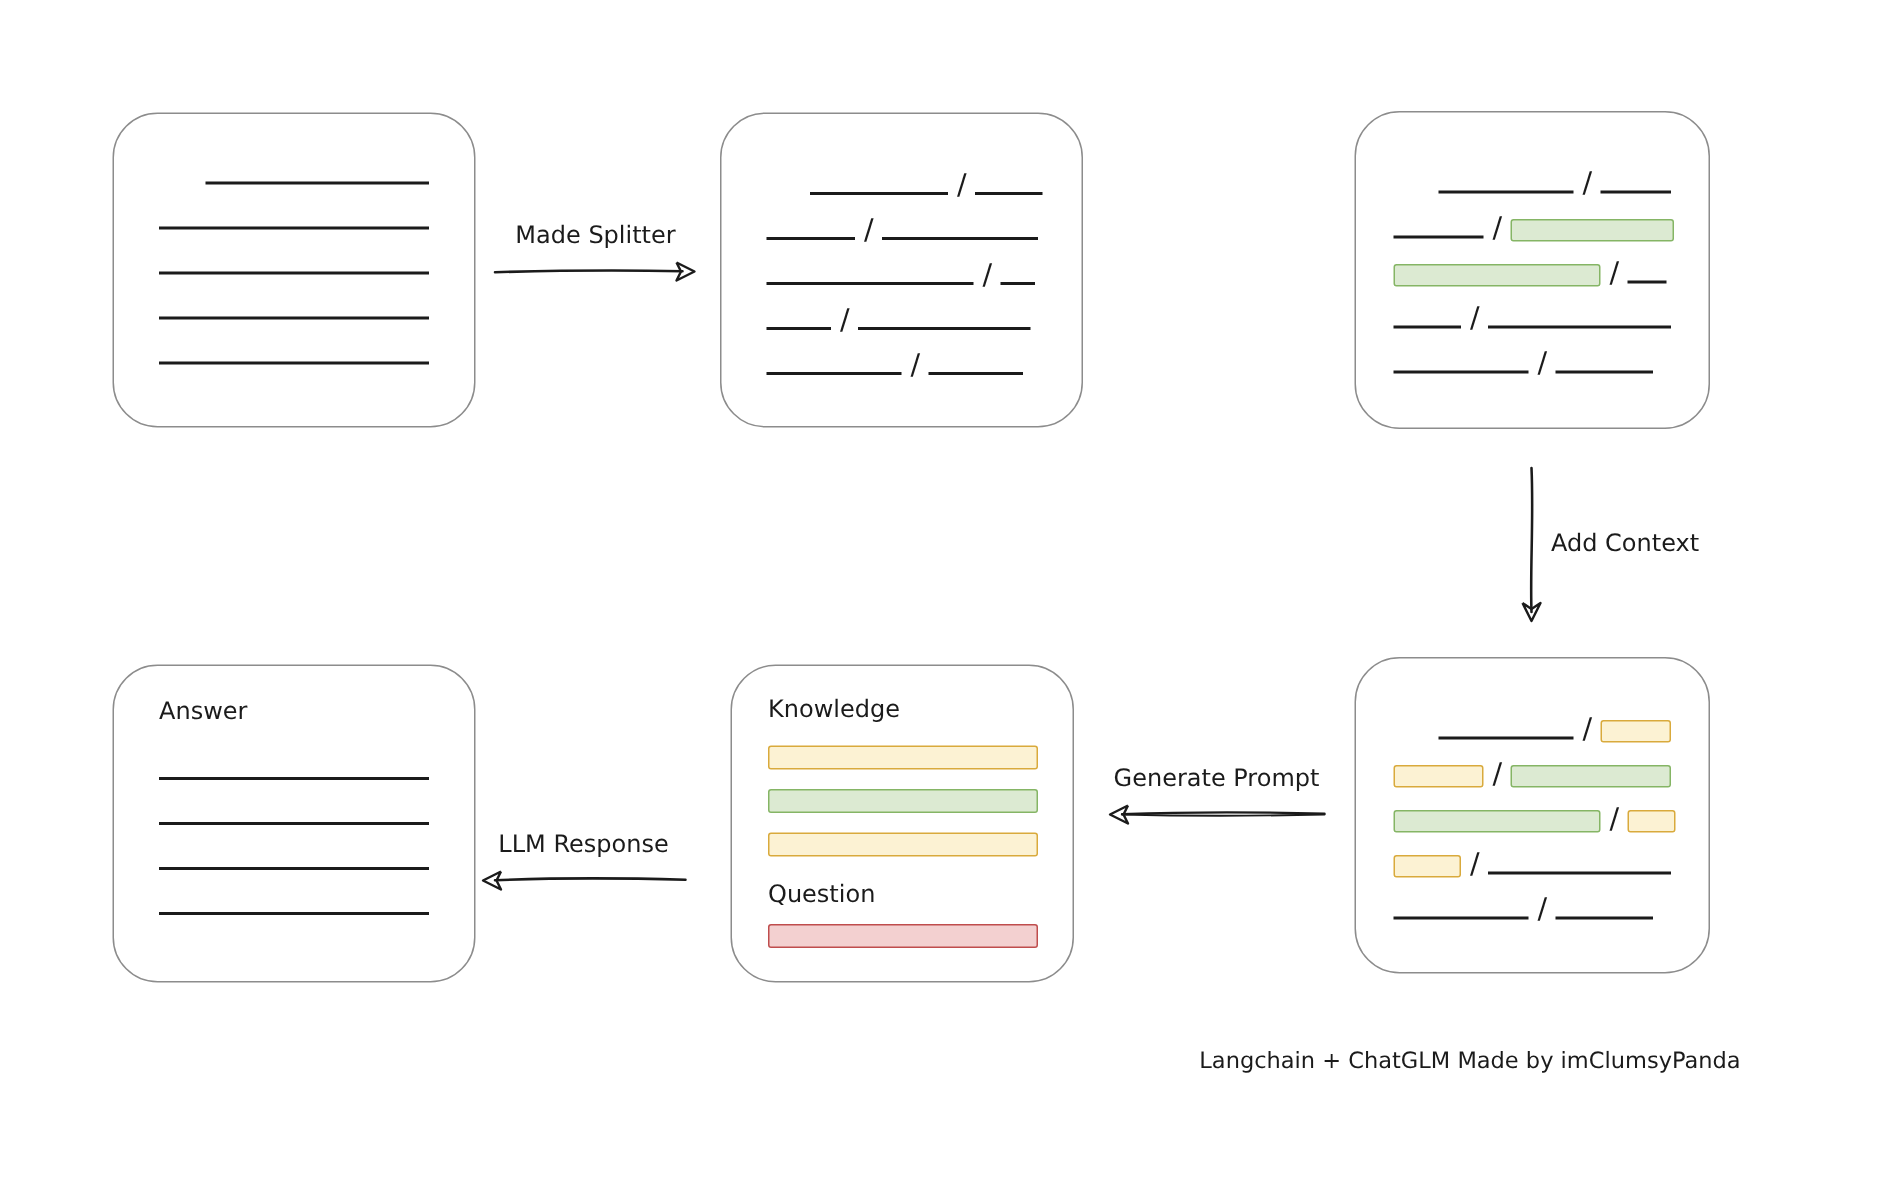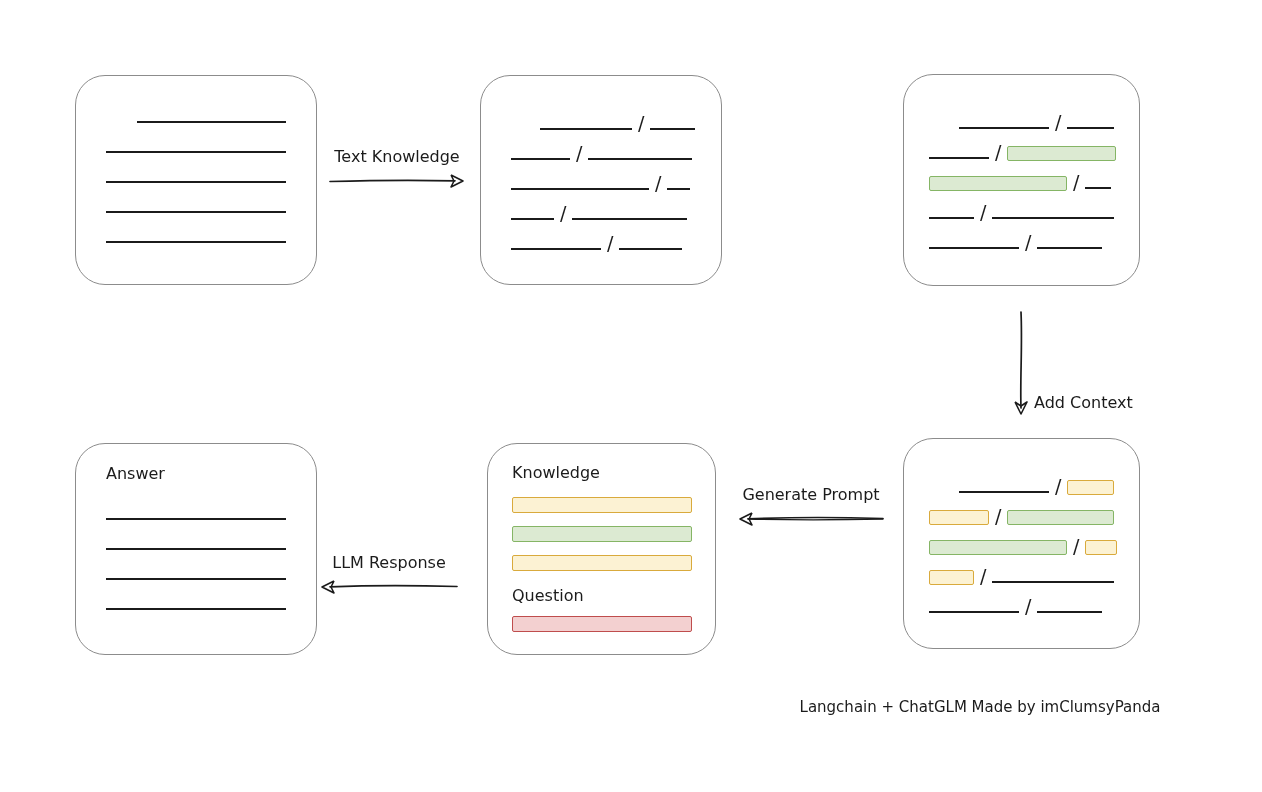--- a/index.html
+++ b/index.html
@@ -167,39 +167,39 @@
       <div>
           <div class="aline" style="width: 180px;"></div>
           <div class="aline" style="width: 180px;"></div>
           <div class="aline" style="width: 180px;"></div>
           <div class="aline" style="width: 180px;"></div>
         </div>
     </div>
   </div>
 
   <div class="arrow" style="left:327px;top:146px;width:140px;">
-    <div class="lbl">Text Knowledge</div>
+    <div class="lbl">Made Splitter</div>
     <svg width="140" height="22" viewBox="0 0 140 22">
       <path d="M3,13.5 Q70,11.5 128,12.8" fill="none" stroke="#1b1b1b" stroke-width="1.7" stroke-linecap="round"></path>
       <polyline points="124,7 136,13 124,19 127,13 124,7" fill="none" stroke="#1b1b1b" stroke-width="1.6" stroke-linejoin="round"></polyline>
     </svg>
   </div>
 
 
   <div class="arrow" style="left:1012px;top:310px;width:18px;">
     <svg width="18" height="108" viewBox="0 0 18 108">
       <path d="M9,2 C10.5,35 8,70 9,98" fill="none" stroke="#1b1b1b" stroke-width="1.7" stroke-linecap="round"></path>
       <polyline points="3,92 9,104 15,92 9,96 3,92" fill="none" stroke="#1b1b1b" stroke-width="1.6" stroke-linejoin="round"></polyline>
     </svg>
   </div>
-  <div class="arrow" style="left:1034px;top:351px;margin-top:41px;">
+  <div class="arrow" style="left:1034px;top:351px;">
     <div class="lbl">Add Context</div>
   </div>
 
-  <div class="arrow" style="left:736px;top:484px;width:150px;">
+  <div class="arrow" style="left:736px;top:508px;width:150px;">
     <div class="lbl">Generate Prompt</div>
     <svg width="150" height="22" viewBox="0 0 150 22">
       <path d="M147,12.5 Q75,10.5 12,12.8" fill="none" stroke="#1b1b1b" stroke-width="1.6" stroke-linecap="round"></path>
       <path d="M147,13 Q75,14.6 12,13" fill="none" stroke="#1b1b1b" stroke-width="1.3" stroke-linecap="round"></path>
       <polyline points="16,7 4,13 16,19 13,13 16,7" fill="none" stroke="#1b1b1b" stroke-width="1.6" stroke-linejoin="round"></polyline>
     </svg>
   </div>
 
   <div class="arrow" style="left:318px;top:552px;width:142px;">
     <div class="lbl">LLM Response</div>

